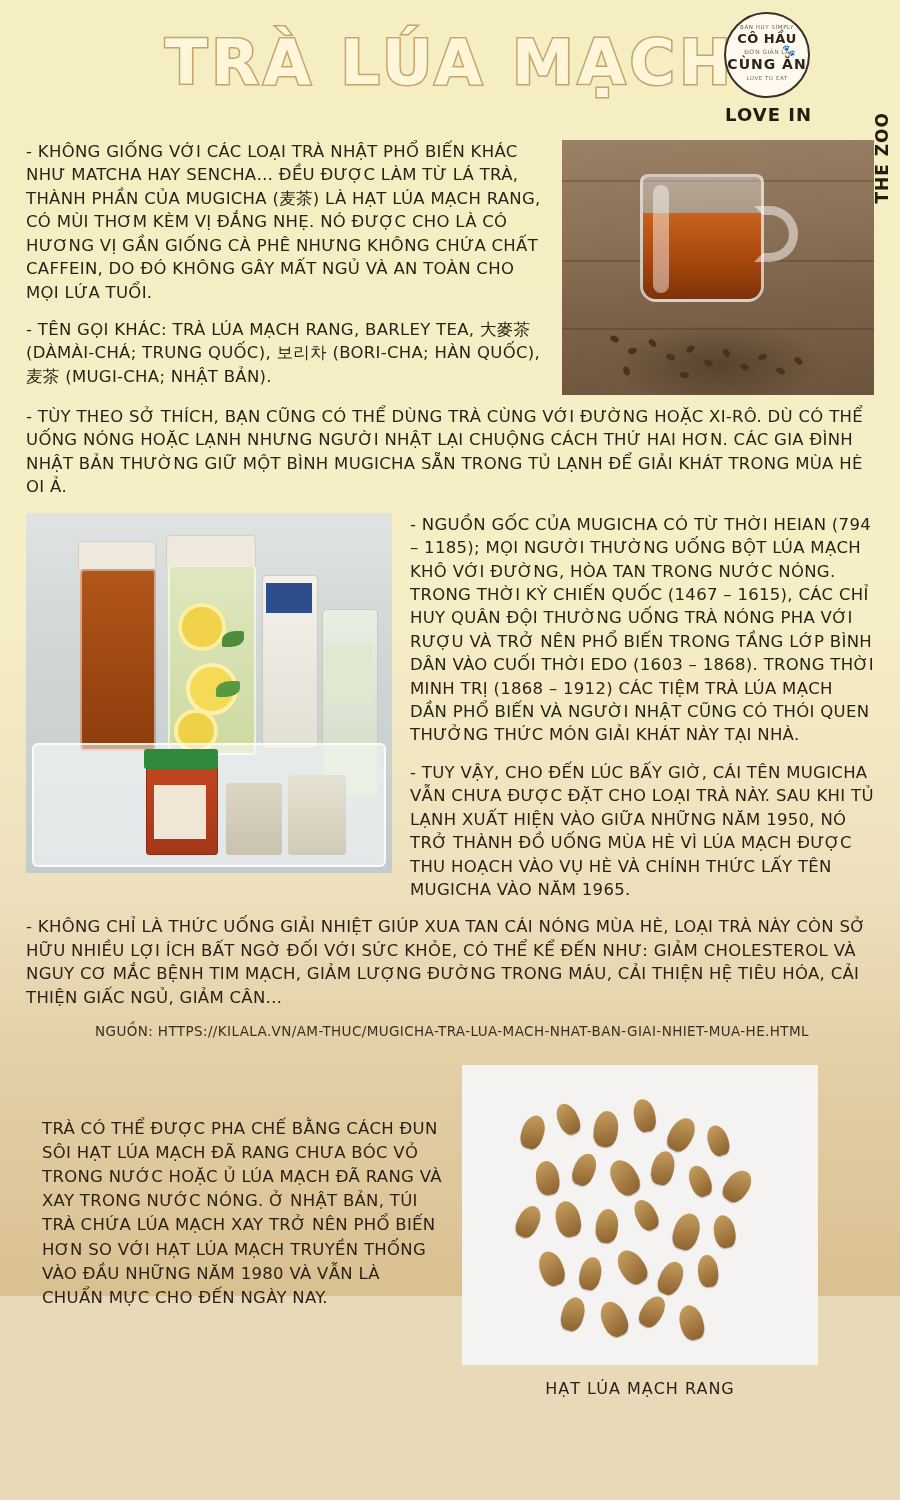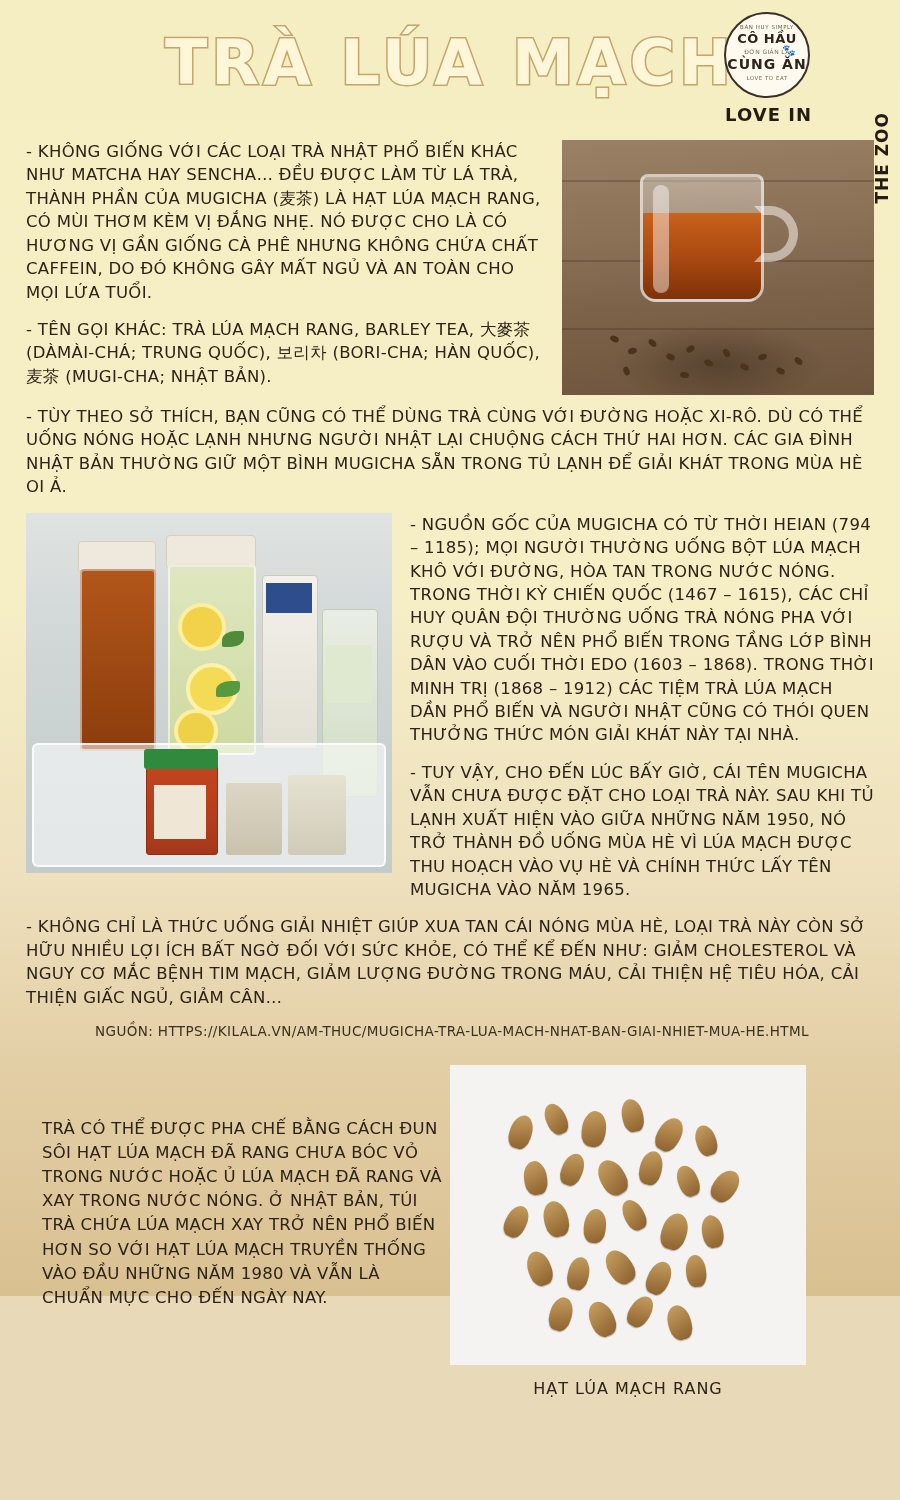--- a/index.html
+++ b/index.html
@@ -257,21 +257,21 @@
     letter-spacing: 0.4px;
     text-transform: uppercase;
     margin: 4px 0 0 0;
     text-align: center;
     padding-left: 4px;
   }
 
   .bottom {
     margin-top: 26px;
     display: flex;
-    gap: 8px;
+    gap: 20px;
     align-items: flex-start;
   }
   .bottom-text {
     font-size: 16.5px;
     line-height: 1.46;
     color: #2c2318;
     letter-spacing: 0.3px;
     text-transform: uppercase;
     padding-top: 52px;
     padding-left: 16px;

